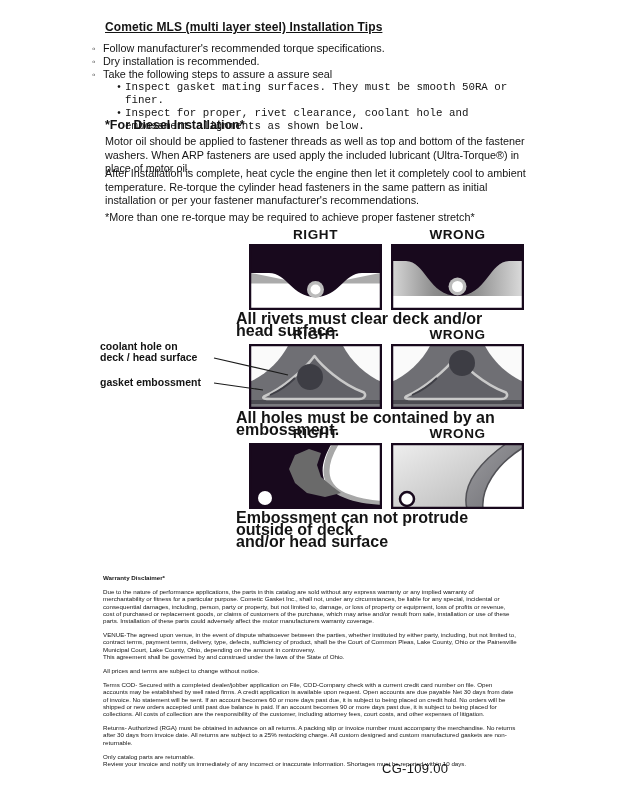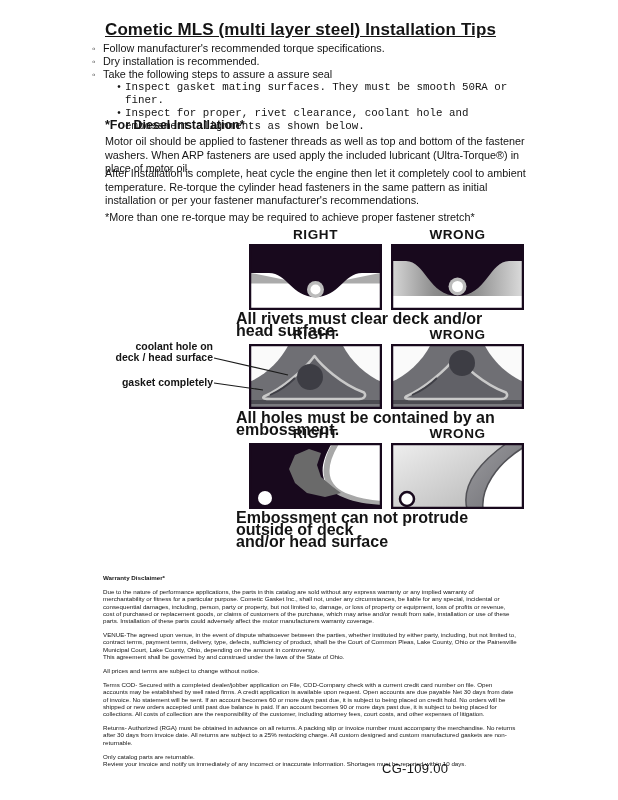--- a/index.html
+++ b/index.html
@@ -1,41 +1,41 @@
 <!DOCTYPE html>
 <html><head>
 <meta charset="utf-8">
 <style>
   * { margin:0; padding:0; box-sizing:border-box; }
   html,body { background:#ffffff; }
   body { font-family:"Liberation Sans", sans-serif; color:#141414; }
   .page { position:relative; width:618px; height:800px; background:#ffffff; overflow:hidden; }
 
-  .title { position:absolute; left:105px; top:20px; font-size:17px; font-weight:bold;
+  .title { position:absolute; left:105px; top:20px; font-size:12px; font-weight:bold;
            text-decoration:underline; letter-spacing:0.1px; }
 
   .bullets { position:absolute; left:92px; top:42px; font-size:10.8px; line-height:13px; width:440px; }
   .bullet { padding-left:11px; position:relative; }
   .bullet::before { content:"\25E6"; position:absolute; left:0; top:0; font-size:10px; }
   .subbullet { padding-left:9px; margin-left:24px; position:relative;font-family:Liberation Mono, monospace; }
   .subbullet::before { content:"\2022"; position:absolute; left:0; top:0; font-size:10px; }
 
   .section-head { position:absolute; left:105px; font-size:12.5px; font-weight:bold; }
   .para { position:absolute; left:105px; width:432px; font-size:10.8px; line-height:13.5px; }
 
   .figure { position:absolute; width:275px; }
   .figrow { display:flex; gap:9px;margin-left:13px; }
   .figcol { width:133px; }
   .fighead { text-align:center; font-size:13.5px; font-weight:bold; letter-spacing:0.6px;
              line-height:14px; margin-bottom:2px; }
   .figbox { display:block; width:133px; height:66px; }
   .figbox2 { display:block; width:133px; height:65px; }
   .figcaption { font-size:16px; font-weight:bold; margin-top:3px; line-height:12px; }
 
-  .callout { position:absolute; left:100px; width:113px; text-align:right;
+  .callout { position:absolute; left:100px; width:113px; 
              font-size:10.5px; font-weight:bold; line-height:10.5px; }
   .leader-lines { position:absolute; left:100px; top:330px; width:300px; height:80px; pointer-events:none; }
 
   .warranty { position:absolute; left:103px; top:574px; width:414px; font-size:6.2px; line-height:7.2px; }
   .warranty .whead { font-weight:bold; margin-bottom:7px; }
   .warranty p { margin-bottom:7px; }
 
   .preline { white-space:pre-line; }
 
   .page-number { position:absolute; left:382px; top:761px; font-size:13px; letter-spacing:0.3px; }
@@ -128,21 +128,21 @@
           <circle cx="71" cy="19" r="13" fill="#3d3d44"></circle>
           <rect x="1" y="1" width="131" height="63" fill="none" stroke="#18091d" stroke-width="2.5"></rect>
         </svg>
       </div>
     </div>
     <div class="figcaption">All holes must be contained by an embossment.</div>
   </div>
 
   <div class="callout preline" style="top:341px;">coolant hole on
 deck / head surface</div>
-  <div class="callout" style="top:377px;">gasket completely</div>
+  <div class="callout" style="top:377px;">gasket embossment</div>
 
   <svg class="leader-lines" viewBox="0 0 300 80">
     <line x1="114" y1="28" x2="188" y2="45" stroke="#1a1a1a" stroke-width="1.2"></line>
     <line x1="114" y1="53" x2="163" y2="60" stroke="#1a1a1a" stroke-width="1.2"></line>
   </svg>
 
   <div class="figure" style="left:236px; top:427px;">
     <div class="figrow">
       <div class="figcol">
         <div class="fighead">RIGHT</div>

